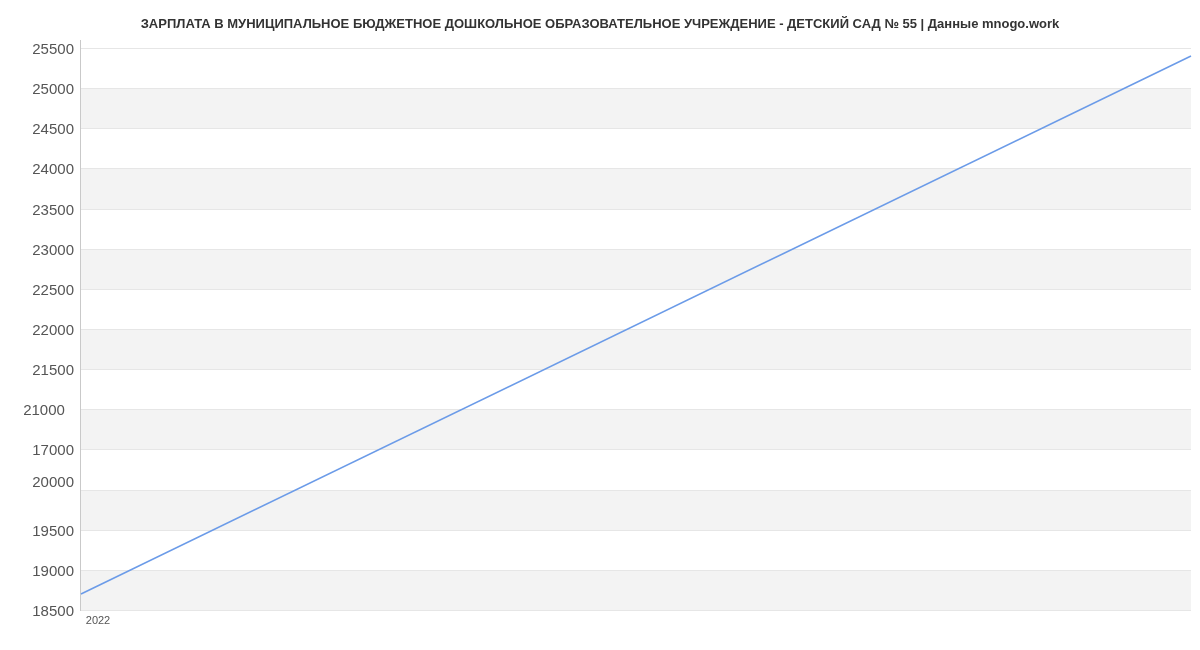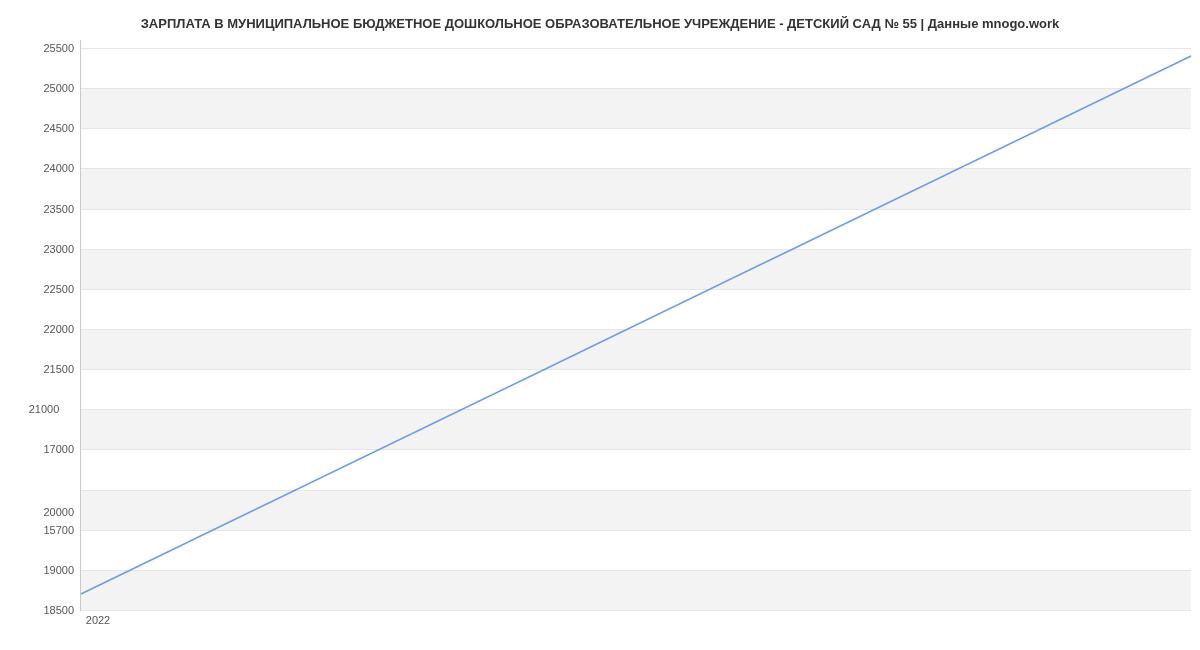--- a/index.html
+++ b/index.html
@@ -42,21 +42,21 @@
     left: 0;
     width: 100%;
     height: 1px;
     background: #e6e6e6;
   }
   .ytick {
     position: absolute;
     right: 1126px; 
     width: 60px;
     text-align: right;
-    font-size: 11px;
+    font-size: 15px;
     color: #555;
     transform: translateY(-50%);
   }
   .xtick {
     position: absolute;
     top: 614px;
     font-size: 11px;
     color: #555;
     transform: translateX(-50%);
     text-align: right;
@@ -103,22 +103,22 @@
       <path d="M0 553.943661971831 L1110 16.056338028168966" fill="none" stroke="#6b9be8" stroke-width="1.6"></path>
     </svg>
 </div>
 
 <div></div>
 
 <div></div>
 
 <div class="ytick" style="top: 610px;">18500</div>
 <div class="ytick" style="top: 569.859px;">19000</div>
-<div class="ytick" style="top: 529.718px;">15700</div>
-<div class="ytick" style="top: 512px;">20000</div>
+<div class="ytick" style="top: 529.718px;">19500</div>
+<div class="ytick" style="top: 481px;">20000</div>
 <div class="ytick" style="top: 449.437px;">17000</div>
 <div class="ytick" style="top: 409.296px; text-align: center;">21000</div>
 <div class="ytick" style="top: 369.155px;">21500</div>
 <div class="ytick" style="top: 329.014px;">22000</div>
 <div class="ytick" style="top: 288.873px;">22500</div>
 <div class="ytick" style="top: 248.732px;">23000</div>
 <div class="ytick" style="top: 208.592px;">23500</div>
 <div class="ytick" style="top: 168.451px;">24000</div>
 <div class="ytick" style="top: 128.31px;">24500</div>
 <div class="ytick" style="top: 88.169px;">25000</div>

